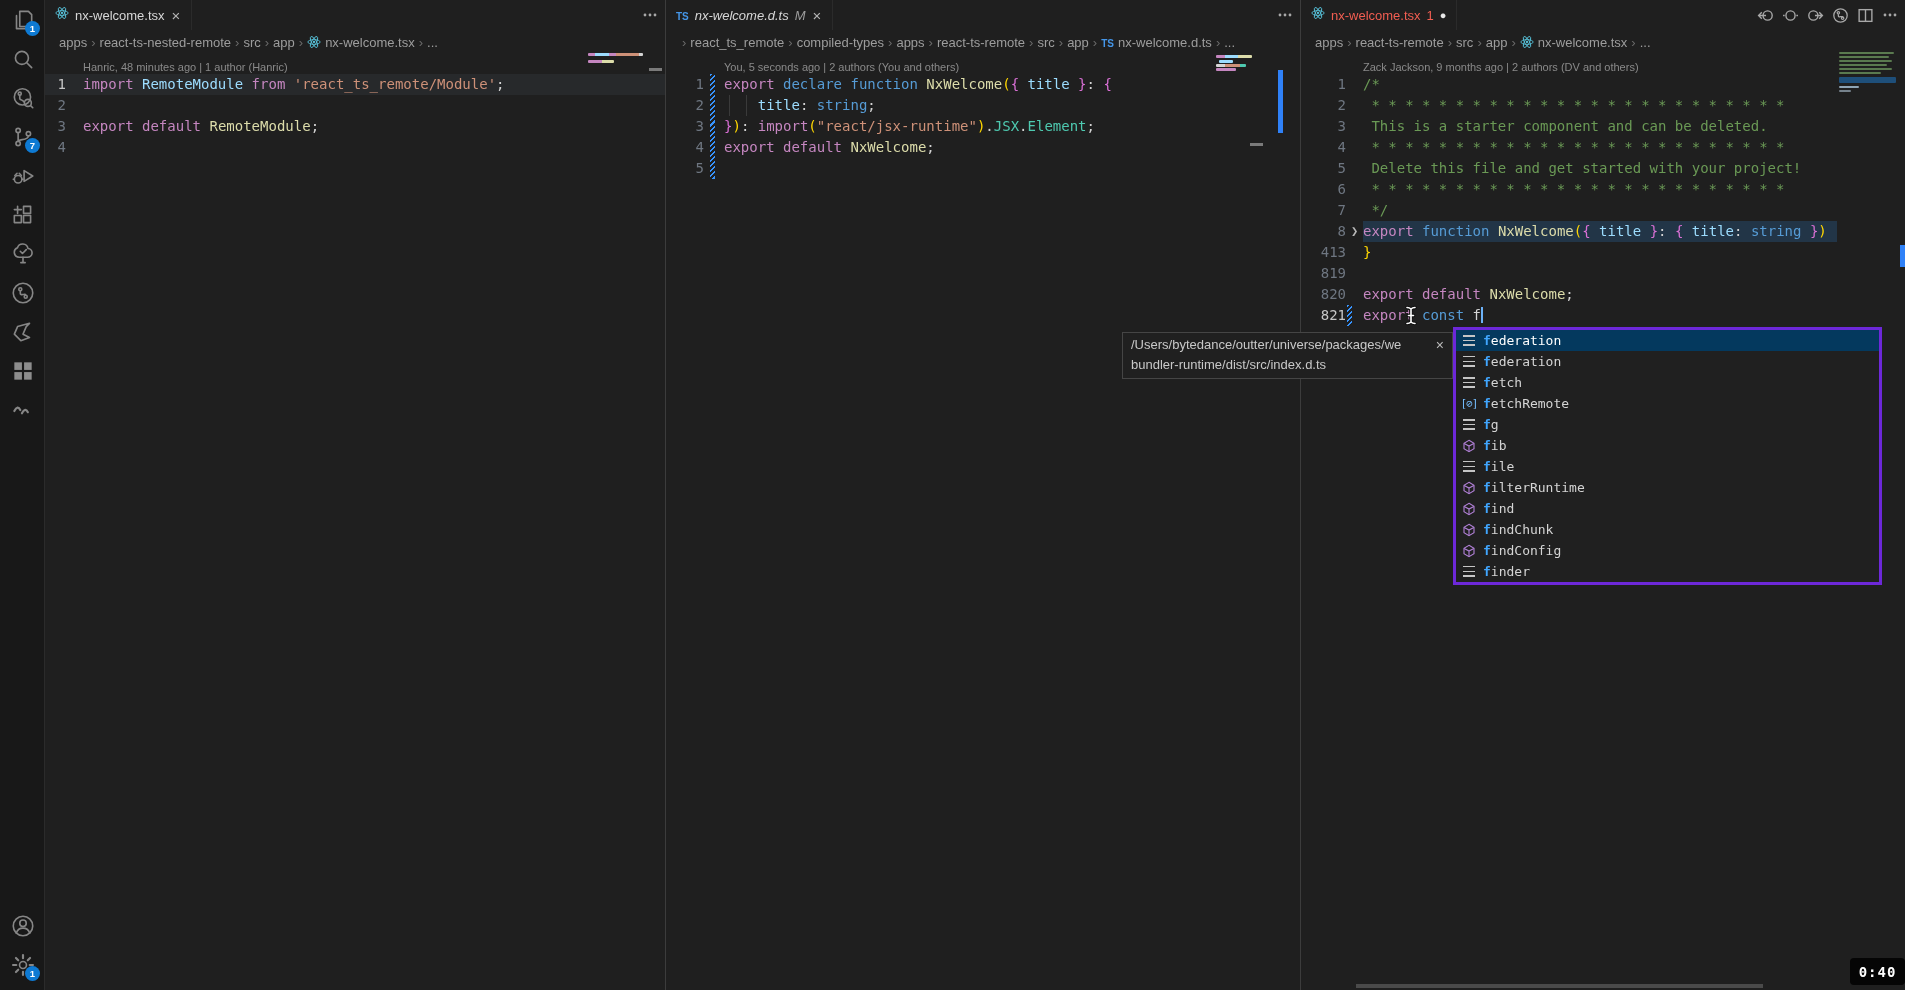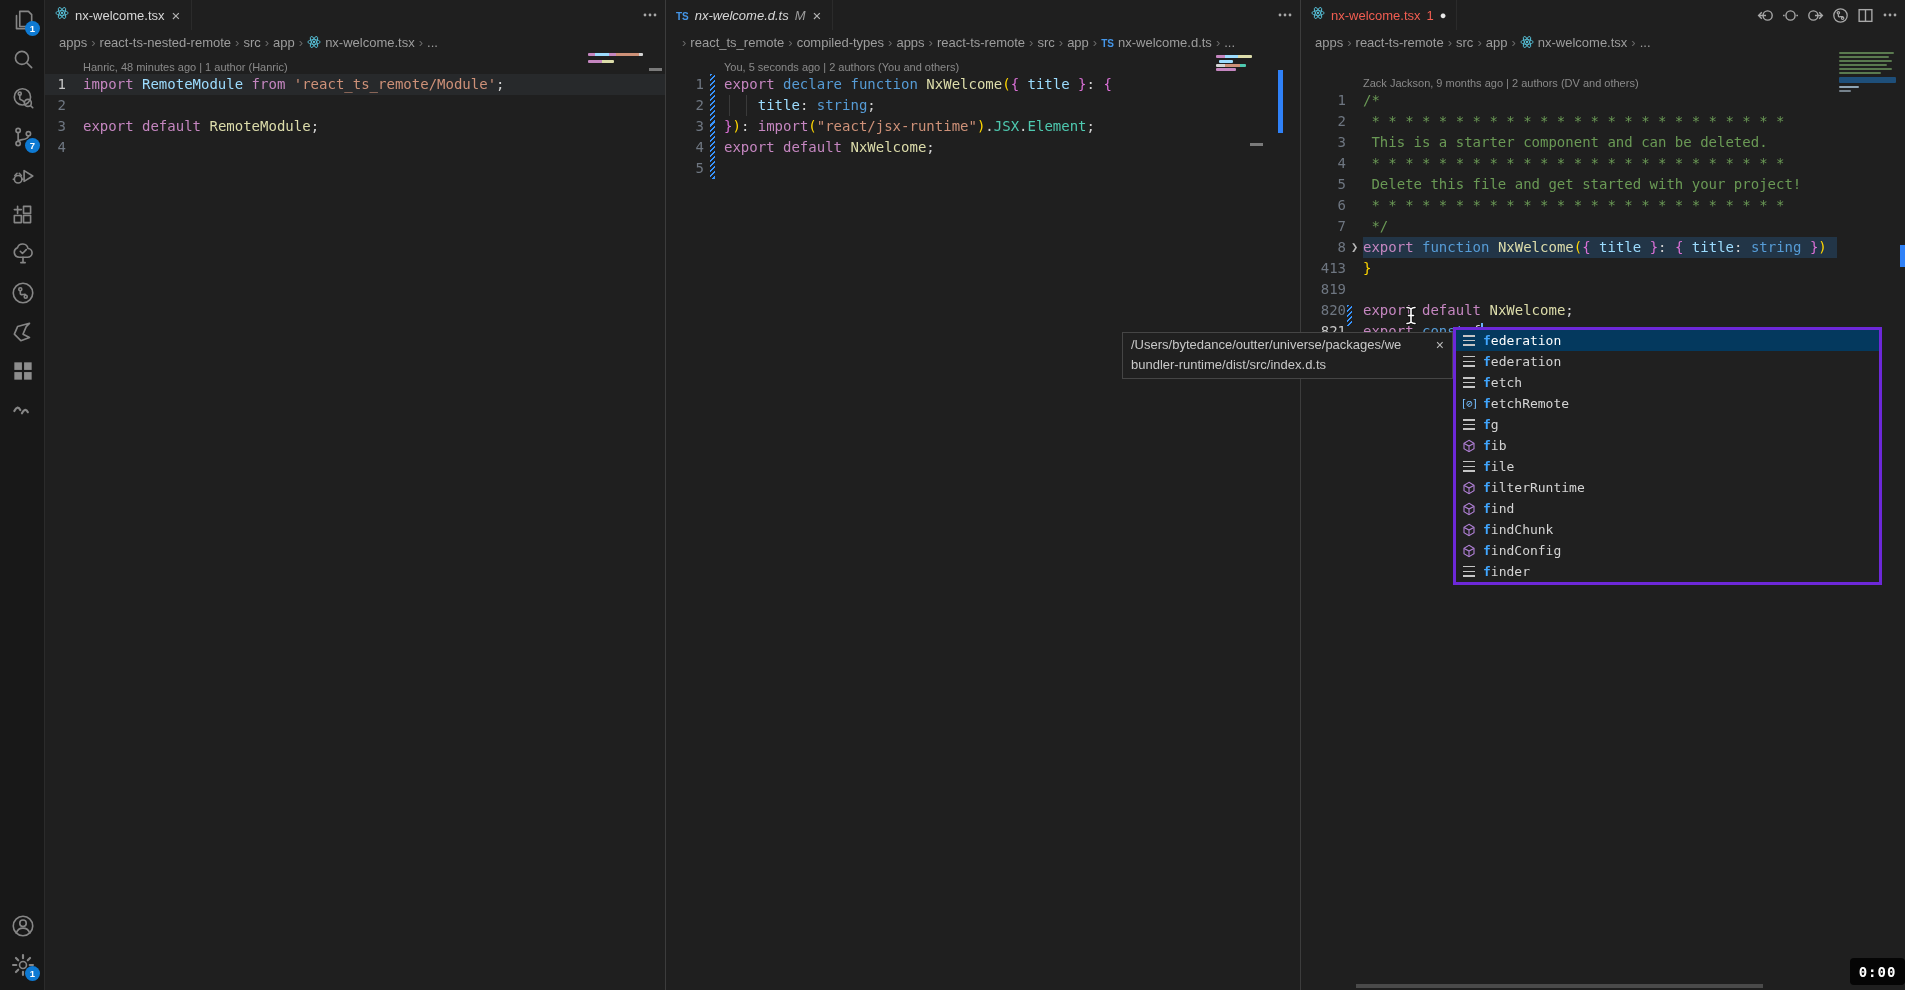--- a/index.html
+++ b/index.html
@@ -38,21 +38,21 @@
                 color:#a8a8a8; cursor:pointer; }
 
   .breadcrumbs { height:24px; display:flex; align-items:center; padding-left:14px; gap:2px;
                  font-size:13px; color:#9d9d9d; white-space:nowrap; overflow:hidden; }
   .crumb { display:inline-flex; align-items:center; gap:4px; cursor:pointer; }
   .crumb-sep { color:#6a6a6a; font-size:13px; padding:0 2px; }
 
   .content { position:relative; font-family:"DejaVu Sans Mono", monospace; font-size:14px; }
   .blame { height:20px; line-height:20px; padding-top:3px; font-family:"Liberation Sans",sans-serif;
            font-size:11px; color:#8a8a8a; white-space:nowrap; }
-  .p1 .blame { margin-left:38px; } .p2 .blame { margin-left:58px; } .p3 .blame { margin-left:62px;margin-top:16px; }
+  .p1 .blame { margin-left:38px; } .p2 .blame { margin-left:58px; } .p3 .blame { margin-left:62px; }
 
   .line { display:flex; height:21px; line-height:21px; white-space:pre; }
   .line.currentbg { background:#27292b; }
   .gutter { color:#6e7681; text-align:right; flex:none; }
   .p1 .gutter { width:21px; } .p2 .gutter { width:38px; } .p3 .gutter { width:45px; }
   .line.current .gutter { color:#c6c6c6; }
   .foldslot { width:17px; flex:none; color:#b8b8b8; text-align:center; font-size:12px; cursor:pointer; }
   .code { flex:1; }
   .p1 .code { padding-left:17px; } .p2 .code { padding-left:20px; } .p3 .code { padding-left:0px; }
   .code.hl-fold { background:rgba(38,79,120,.45); margin-right:68px; }
@@ -573,14 +573,14 @@
     <svg width="14" height="21" viewBox="0 0 14 21">
       <g fill="none" stroke="#111" stroke-width="3.6" stroke-linecap="round">
         <path d="M3 2.5c2.5 0 4 1.5 4 1.5s1.5-1.5 4-1.5M7 4v13M3 18.5c2.5 0 4-1.5 4-1.5s1.5 1.5 4 1.5M4.5 10.5h5"></path>
       </g>
       <g fill="none" stroke="#fff" stroke-width="1.6" stroke-linecap="round">
         <path d="M3 2.5c2.5 0 4 1.5 4 1.5s1.5-1.5 4-1.5M7 4v13M3 18.5c2.5 0 4-1.5 4-1.5s1.5 1.5 4 1.5M4.5 10.5h5"></path>
       </g>
     </svg>
   </div>
 
-  <div class="timer">0:00</div>
+  <div class="timer">0:40</div>
 </div>
 
 </body></html>

